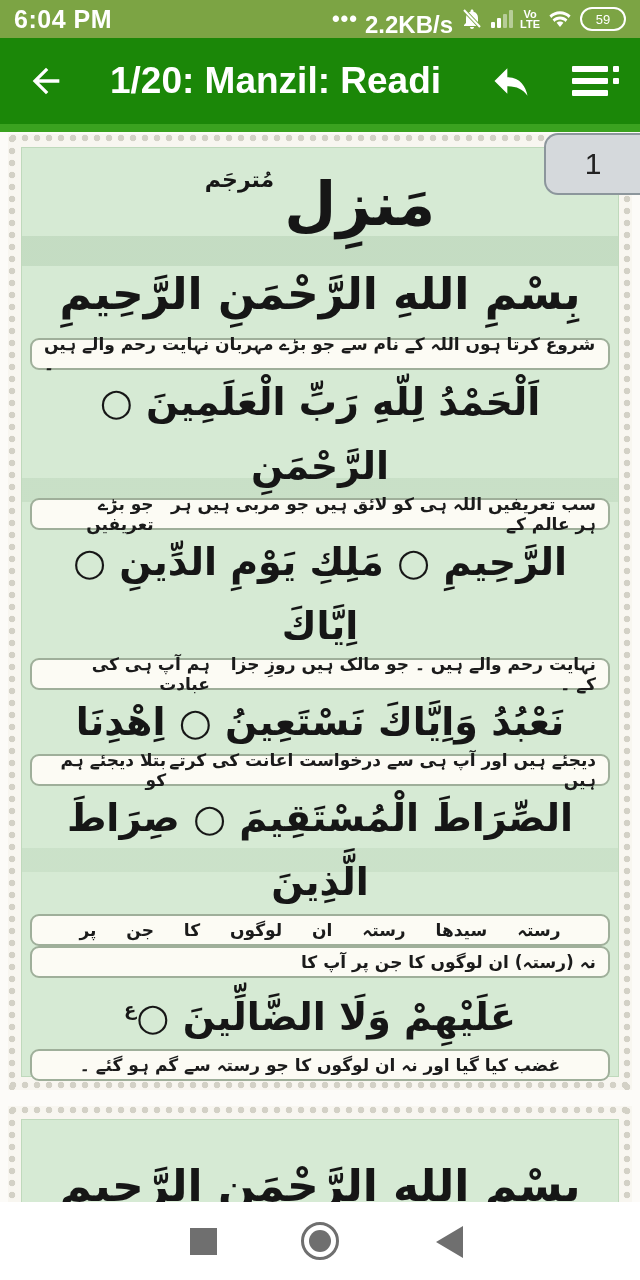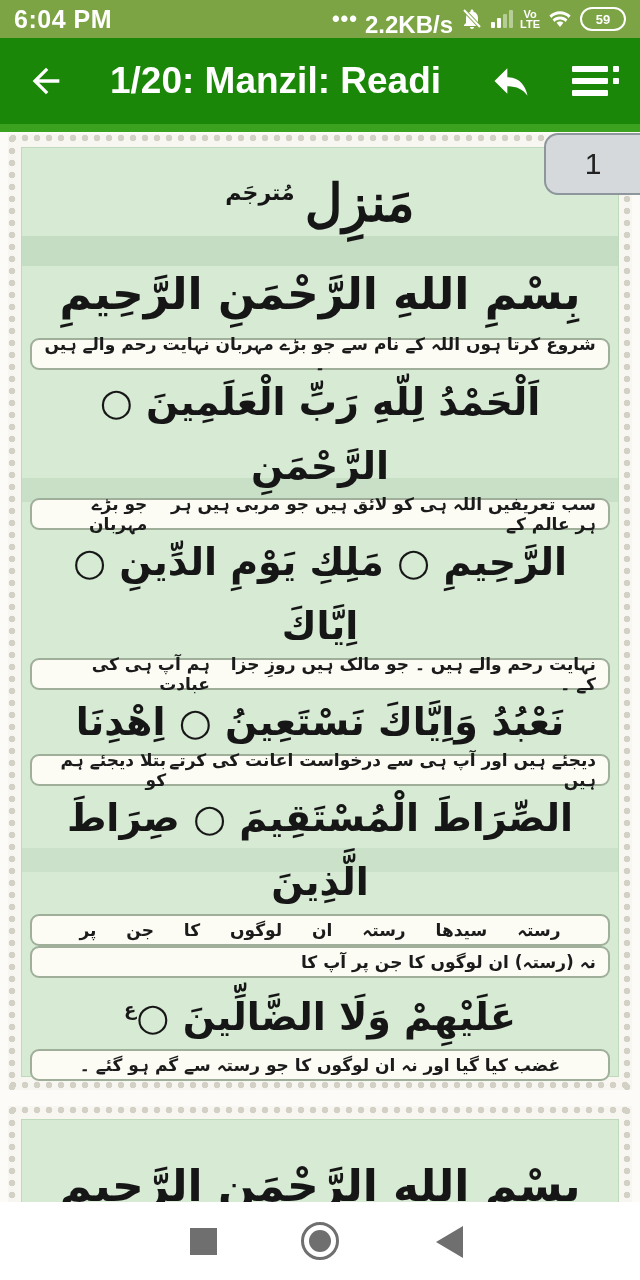--- a/index.html
+++ b/index.html
@@ -15,21 +15,21 @@
   .sb-dots{ font-size:22px; font-weight:bold; letter-spacing:1px; line-height:10px; }
   .sb-speed{ font-size:24px; font-weight:bold;margin-top:12px; }
   .sb-svg{ display:block; }
   .sig{ display:flex; align-items:flex-end; gap:2px; height:18px; }
   .sig i{ display:block; width:4px; background:#fff; border-radius:1px; }
   .sig i:nth-child(1){height:6px;} .sig i:nth-child(2){height:10px;}
   .sig i:nth-child(3){height:14px;opacity:.45;} .sig i:nth-child(4){height:18px;opacity:.45;}
   .volte{ font-size:11px; font-weight:bold; line-height:10px; text-align:center; }
   .batt{ width:46px; height:24px; border:2px solid #fff; border-radius:13px;
     display:flex; align-items:center; justify-content:center;
-    font-size:13px; font-weight:bold; }
+    font-size:13px; font-weight:normal; }
 
   
   .app-bar{ position:absolute; top:38px; left:0; width:640px; height:86px;
     background:#1B8708; color:#fff; display:flex; align-items:center; padding:0 20px; }
   .app-bar::after{ content:""; position:absolute; left:0; top:86px; width:640px;
     height:8px; background:#3AA21F; }
   .ab-back{ width:52px; height:52px; display:flex; align-items:center; justify-content:center; }
   .ab-title{ font-size:37px; font-weight:bold; margin-left:38px; white-space:nowrap;
     overflow:hidden; max-width:330px; }
   .ab-actions{ margin-left:auto; display:flex; align-items:center; gap:34px; }
@@ -71,30 +71,30 @@
       linear-gradient(rgba(105,150,105,.10),rgba(105,150,105,.10));
     background-size:100% 30px,100% 24px,100% 24px;
     background-position:0 88px,0 330px,0 700px;
     background-repeat:no-repeat; }
   #stamp2 .panel{ justify-content:flex-start; padding-top:22px; }
 
   .ar{ font-family:"DejaVu Sans", sans-serif; color:#161616; text-align:center;
     font-weight:bold; direction:rtl; }
   .title-row{ display:flex; justify-content:center; align-items:flex-start;
     gap:10px; padding-top:4px; }
-  .title-big{ font-size:52px; line-height:92px;font-family:Liberation Serif, serif; }
-  .title-small{ font-size:22px; margin-top:22px; }
+  .title-big{ font-size:60px; line-height:92px; }
+  .title-small{ font-size:22px; margin-top:9px; }
   .bismillah{ font-size:44px; line-height:88px; }
   .verse{ font-size:38px; line-height:64px; letter-spacing:-1px; }
   .ruku{ font-size:18px; vertical-align:super; }
 
   .strip{ background:#FCFBF4; border:2px solid #9FAF9A; border-radius:9px;
     font-family:"DejaVu Sans", sans-serif; font-weight:bold; font-size:17px;
     color:#1b1b1b; padding:3px 12px; min-height:32px; direction:rtl;
-    display:flex; align-items:center; justify-content:center; text-align:center; }
+    display:flex; align-items:center; justify-content:center; text-align:left; }
   .strip.two{ justify-content:space-between; text-align:right; }
   .strip.spread{ word-spacing:24px; }
 
   .page-badge{ position:absolute; top:1px; right:0; width:96px; height:62px;
     background:#D5D9DC; border:2px solid #8C969C; border-right:none;
     border-radius:14px 0 0 14px; display:flex; align-items:center;
     justify-content:center; font-size:30px; color:#222; }
 
   
   .nav-bar{ position:absolute; top:1202px; left:0; width:640px; height:78px;
@@ -186,21 +186,21 @@
       </div>
 
       <div class="ar bismillah">بِسْمِ اللهِ الرَّحْمَنِ الرَّحِيمِ</div>
 
       <div class="strip">شروع کرتا ہوں اللہ کے نام سے جو بڑے مہربان نہایت رحم والے ہیں ۔</div>
 
       <div class="ar verse">اَلْحَمْدُ لِلّهِ رَبِّ الْعَلَمِينَ ○ الرَّحْمَنِ</div>
 
       <div class="strip two">
         <span>سب تعریفیں اللہ ہی کو لائق ہیں جو مربی ہیں ہر ہر عالم کے</span>
-          <span>جو بڑے مہربان</span>
+          <span>جو بڑے تعریفیں</span>
       </div>
 
       <div class="ar verse">الرَّحِيمِ ○ مَلِكِ يَوْمِ الدِّينِ ○ اِيَّاكَ</div>
 
       <div class="strip two">
         <span>نہایت رحم والے ہیں ۔ جو مالک ہیں روزِ جزا کے ۔</span>
           <span>ہم آپ ہی کی عبادت</span>
       </div>
 
       <div class="ar verse">نَعْبُدُ وَاِيَّاكَ نَسْتَعِينُ ○ اِهْدِنَا</div>

